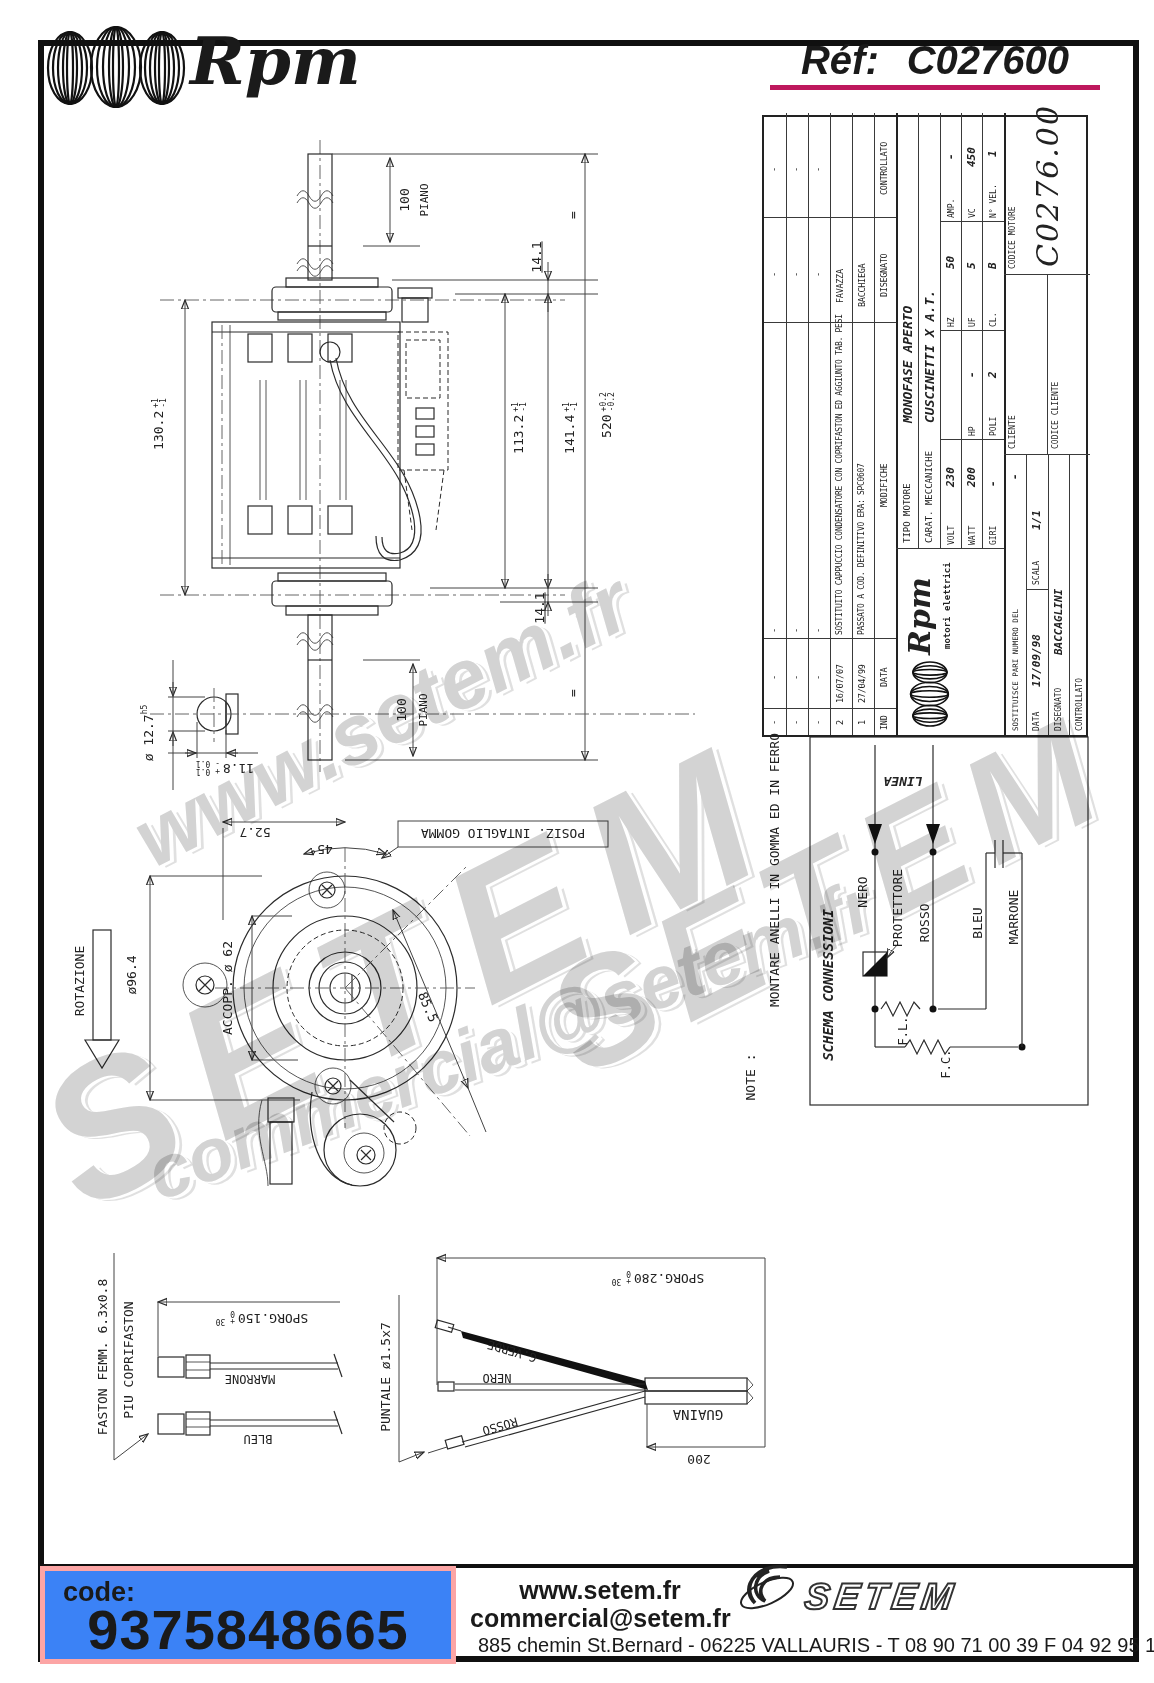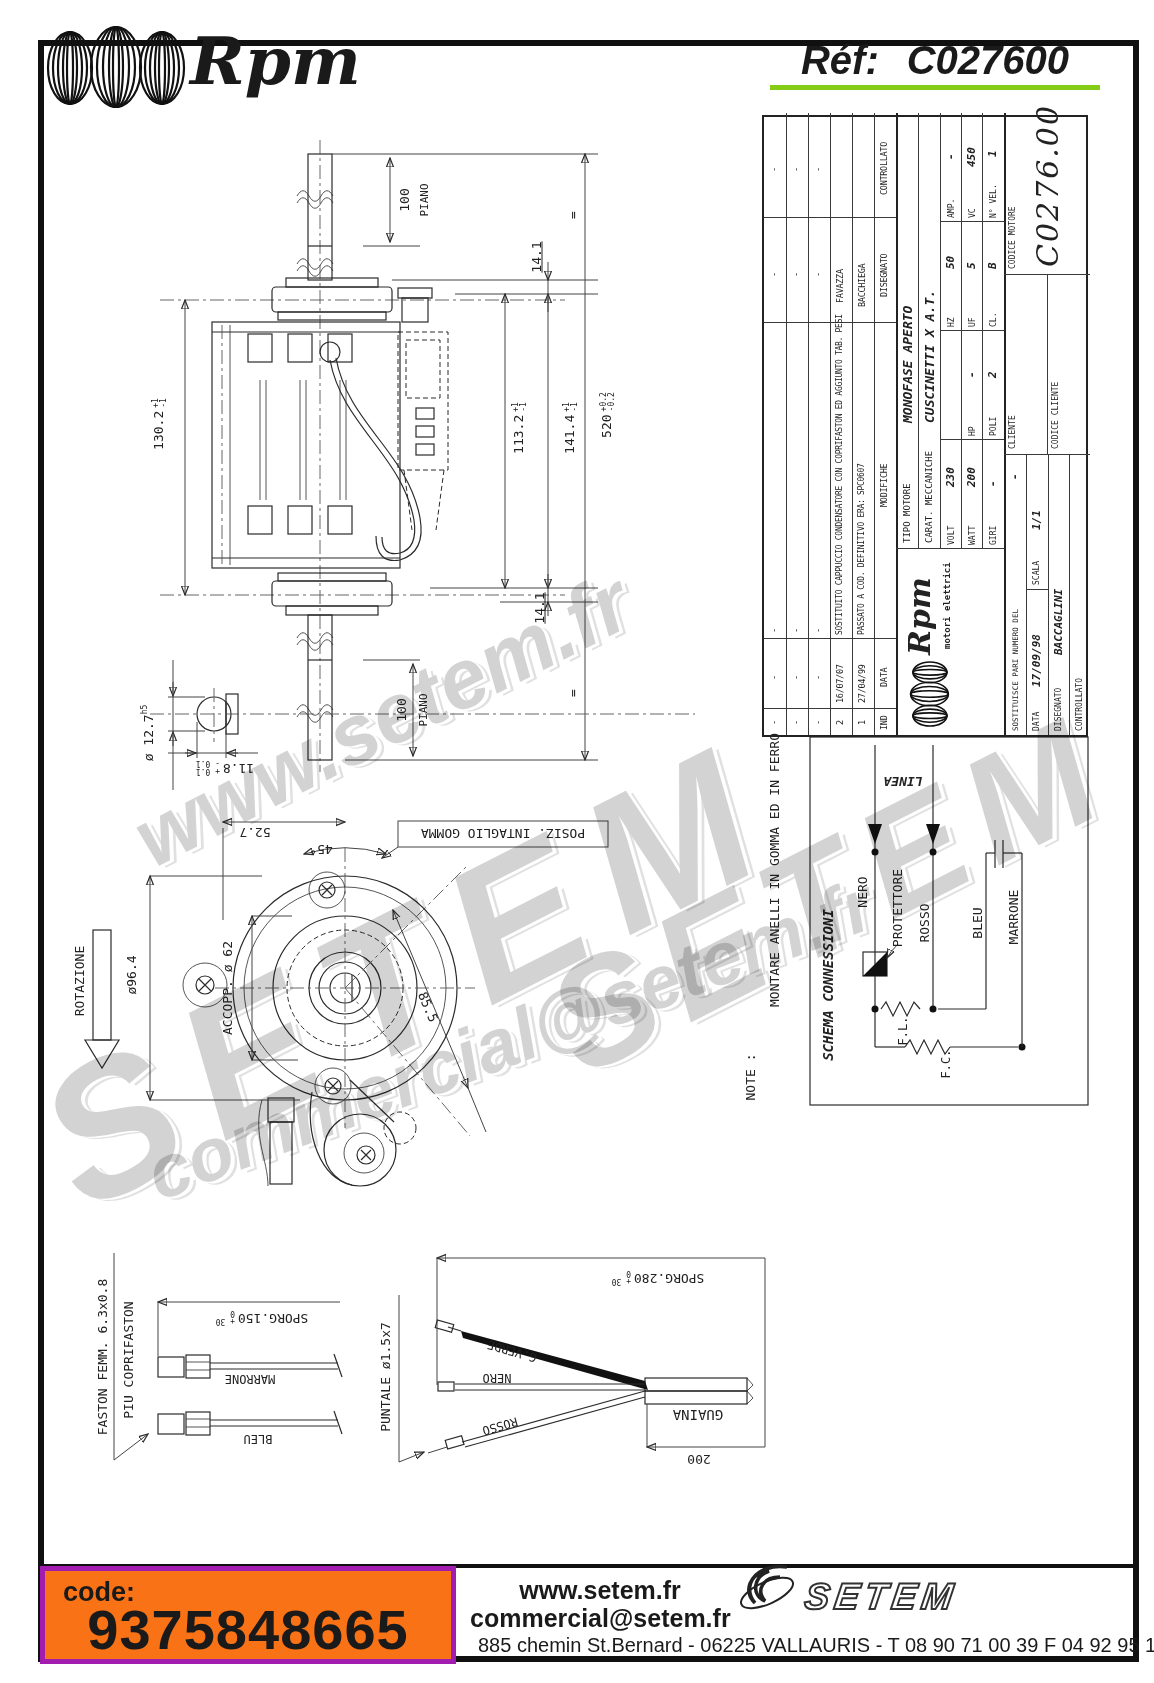--- a/index.html
+++ b/index.html
@@ -5,21 +5,21 @@
   html,body{margin:0;padding:0;background:#e8e8e8;}
   .page{position:relative;width:1154px;height:1683px;background:#ffffff;overflow:hidden;
         font-family:"Liberation Sans",sans-serif;color:#1a1a1a;}
   .frame{position:absolute;left:38px;top:40px;width:1101px;height:1622px;
          border:6px solid #101010;box-sizing:border-box;z-index:5;pointer-events:none;}
   .innerline{position:absolute;background:#101010;z-index:5;}
   
   .brand-rpm{position:absolute;left:190px;top:22px;font-family:"DejaVu Serif",serif;
              font-weight:bold;font-style:italic;font-size:66px;z-index:10;}
   .refblock{position:absolute;left:770px;top:38px;width:330px;text-align:center;z-index:10;
-            font-weight:bold;font-style:italic;font-size:40px;border-bottom:5px solid #84cc16;
+            font-weight:bold;font-style:italic;font-size:40px;border-bottom:5px solid #be185d;
             padding-bottom:2px;}
   .refblock .rl{margin-right:28px;}
   
   .lb{position:absolute;font-family:"DejaVu Sans Mono",monospace;font-size:13px;color:#222;
       white-space:nowrap;z-index:20;}
   .lb .tol{display:inline-flex;flex-direction:column;font-size:8px;line-height:7.5px;
            margin-left:3px;vertical-align:middle;}
   .lb .tol i{font-style:normal;}
   .u{text-decoration:underline;}
   .f11{font-size:11px;} .f12{font-size:12px;} .f14{font-size:14px;}
@@ -38,22 +38,22 @@
   .tb-in .hl,.tb-in .vl{position:absolute;background:#3a3a3a;}
   .tb-in .hl{height:1px;} .tb-in .vl{width:1px;}
   .tc{position:absolute;font-family:"DejaVu Sans Mono",monospace;color:#222;white-space:nowrap;}
   .s7{font-size:7.5px;} .s8{font-size:8px;} .s9{font-size:9px;}
   .tv{font-style:italic;font-weight:bold;font-size:11px;}
   .rev{font-size:8.5px;letter-spacing:-0.3px;}
   .cm-val{font-family:"DejaVu Serif",serif;font-style:italic;font-size:30px;letter-spacing:2px;}
   .tb-rpm{font-family:"DejaVu Serif",serif;font-weight:bold;font-style:italic;font-size:30px;}
   .tb-sub{font-size:9px;font-weight:bold;}
   
-  .codebox{position:absolute;left:40px;top:1566px;width:416px;height:98px;background:#f97316;
-           border:5px solid #a21caf;box-sizing:border-box;z-index:12;}
+  .codebox{position:absolute;left:40px;top:1566px;width:416px;height:98px;background:#3b82f6;
+           border:5px solid #fca5a5;box-sizing:border-box;z-index:12;}
   .codebox .cl{position:absolute;left:18px;top:6px;font-weight:bold;font-size:27px;}
   .codebox .cv{position:absolute;left:0;right:0;top:26px;text-align:center;font-weight:bold;
                font-size:56px;letter-spacing:1px;}
   .fmid{position:absolute;z-index:12;font-weight:bold;text-align:center;}
   .faddr{position:absolute;z-index:12;font-size:20px;white-space:nowrap;}
   .setem-word{position:absolute;z-index:12;font-weight:bold;font-style:italic;font-size:37px;
               letter-spacing:5px;color:#fff;-webkit-text-stroke:2px #333;
               text-shadow:0 0 1px #333;transform:skewX(-8deg);}
   svg{position:absolute;z-index:10;}
   #linework line,#linework path,#linework rect,#linework circle,#linework ellipse,

